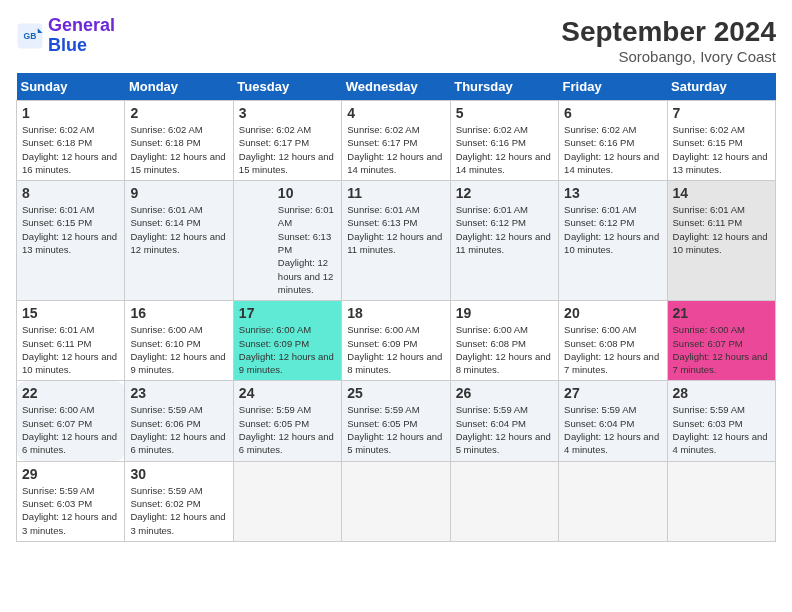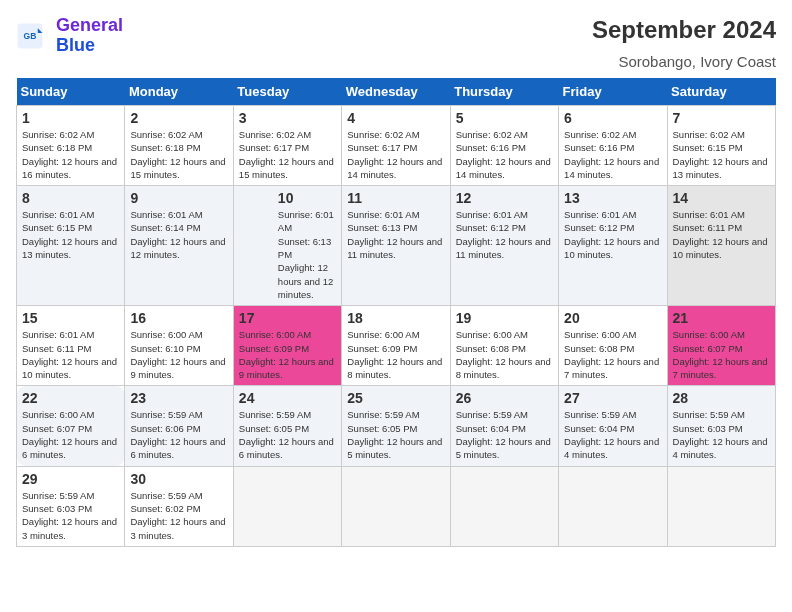--- a/index.html
+++ b/index.html
@@ -12,47 +12,46 @@
     }
     .header-area {
       display: flex;
       justify-content: space-between;
       align-items: flex-start;
       margin-bottom: 8px;
     }
     .logo {
       display: flex;
       align-items: center;
-      gap: 12px;
+      gap: 4px;
     }
     .logo-text {
       font-size: 18px;
       font-weight: bold;
       color: #333;
       line-height: 1.1;
     }
     .logo-text span {
       color: #6d28d9;
     }
     .logo-icon {
       width: 28px;
       height: 28px;
     }
     .title-area {
       text-align: right;
     }
     .month-title {
-      font-size: 24px;
+      font-size: 28px;
       font-weight: bold;
       color: #333;
     }
     .location-title {
       font-size: 15px;
       color: #555;
-      margin-top: 9px;
     }
     .calendar-table {
       width: 100%;
       border-collapse: collapse;
       font-size: 11px;
     }
     .calendar-table th {
       background: #1565c0;
       color: #fff;
       padding: 6px 4px;
@@ -253,21 +252,21 @@
         </div>
       </td>
         <td style="background-color: rgb(255, 255, 255);">
         <span class="day-number">16</span>
         <div class="day-info">
           Sunrise: 6:00 AM<br>
           Sunset: 6:10 PM<br>
           Daylight: 12 hours and 9 minutes.
         </div>
       </td>
-        <td style="background-color: #ec4899;">
+        <td style="background-color: #5eead4;">
         <span class="day-number">17</span>
         <div class="day-info">
           Sunrise: 6:00 AM<br>
           Sunset: 6:09 PM<br>
           Daylight: 12 hours and 9 minutes.
         </div>
       </td>
         <td style="background-color: rgb(255, 255, 255);">
         <span class="day-number">18</span>
         <div class="day-info">

